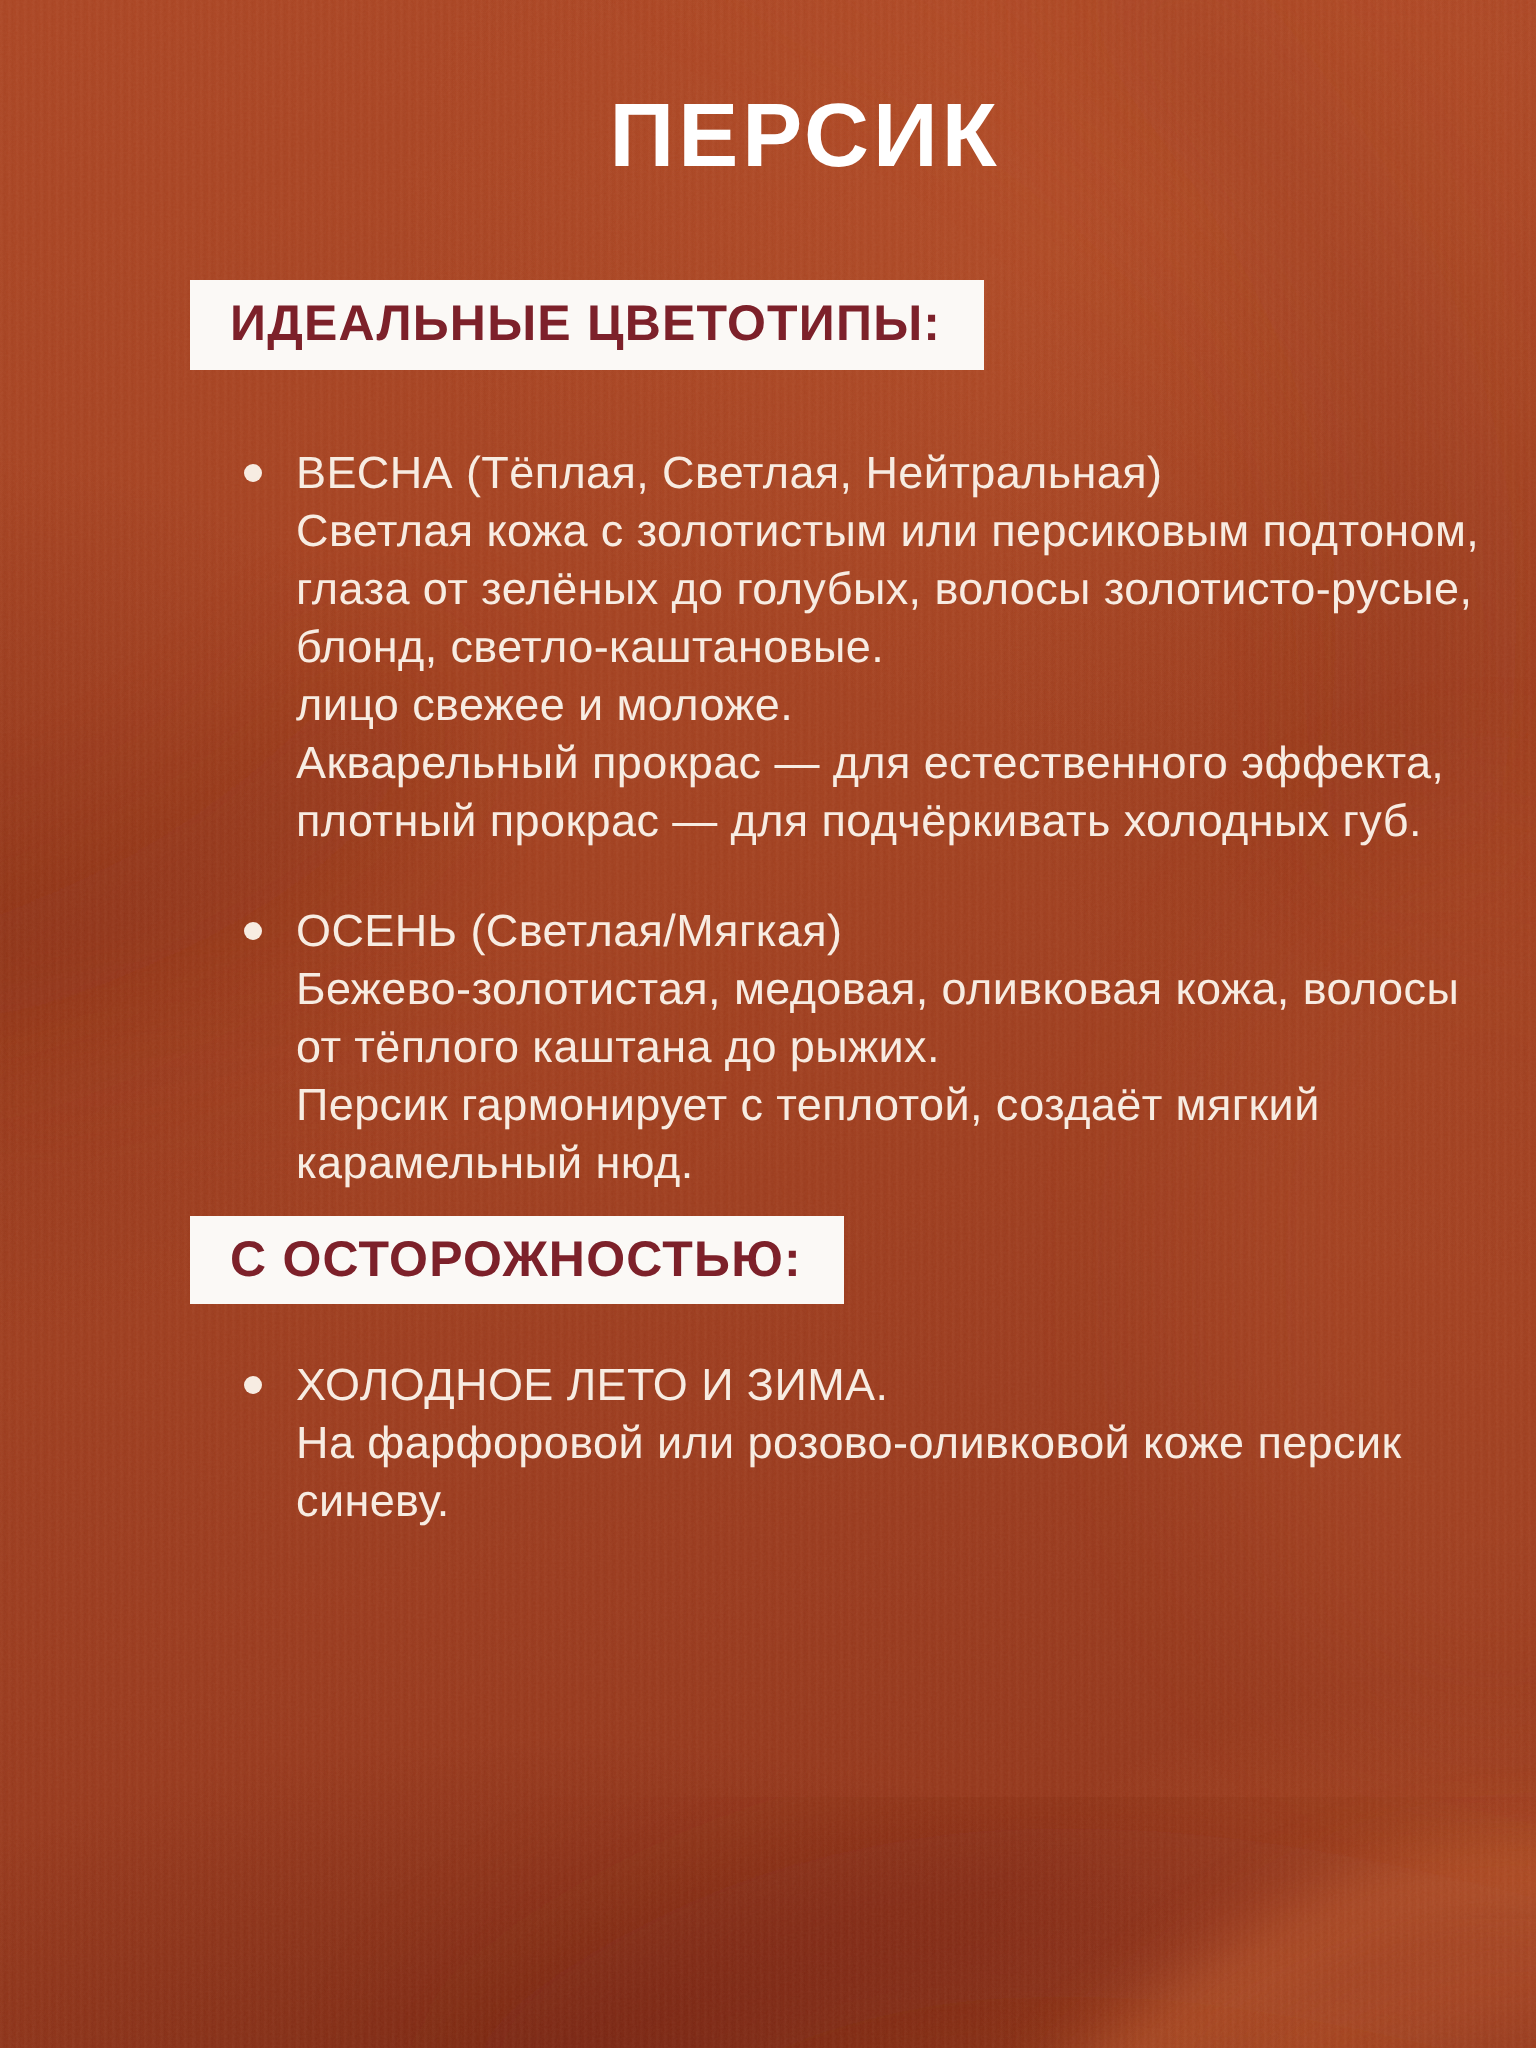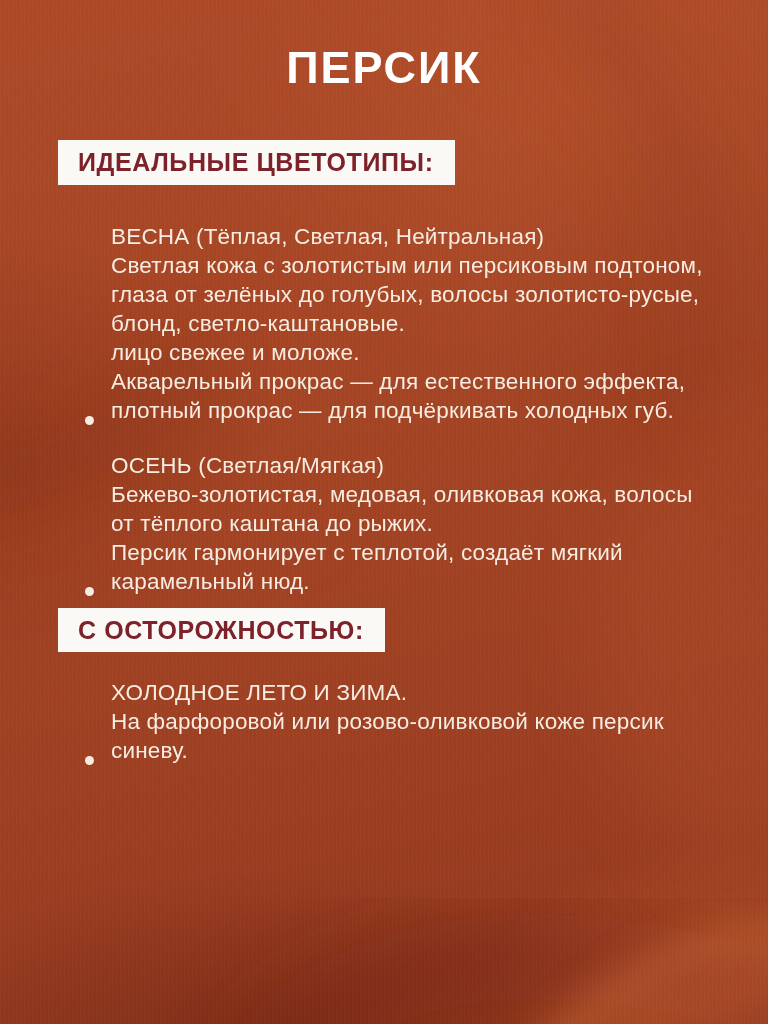--- a/index.html
+++ b/index.html
@@ -23,21 +23,21 @@
   }
   .poster::after { 
     content: "";
     position: absolute; inset: 0;
     background-image: repeating-linear-gradient(90deg,
       rgba(255,235,220,0.020) 0px, rgba(255,235,220,0.020) 1px,
       rgba(0,0,0,0.015) 2px, rgba(0,0,0,0.0) 4px);
     pointer-events: none;
   }
   .bg-svg { position: absolute; inset: 0; display: block; }
-  .content { position: absolute; inset: 0; padding-top: 44px; z-index: 2; }
+  .content { position: absolute; inset: 0; padding-top: 44px; z-index: 2; padding-left: 37px; }
 
   .page-title {
     margin: 0;
     text-align: center;
     color: var(--title-text, #ffffff);
     font-size: 45px;
     line-height: 48px;
     font-weight: 700;
     letter-spacing: 2px;
   }
@@ -53,21 +53,21 @@
     padding: 10px 21px 10px 20px;
   }
   .label-box.caution { margin-top: 12px; padding-bottom: 9px; }
 
   .blist {
     list-style: none;
     margin: 37px 0 0 0;
     padding: 0 36px 0 85px;
   }
   .blist.caution-list { margin-top: 26px; }
-  .blist li { display: flex; margin: 0 0 26px 0; align-items: flex-end; }
+  .blist li { display: flex; margin: 0 0 26px 0; }
   .blist li:last-child { margin-bottom: 0; }
   .dot {
     flex: 0 0 auto;
     width: 9px; height: 9px;
     border-radius: 50%;
     background: var(--body-text, #f7ece2);
     margin: 10px 17px 0 0;
   }
   .item-text {
     color: var(--body-text, #f7ece2);

